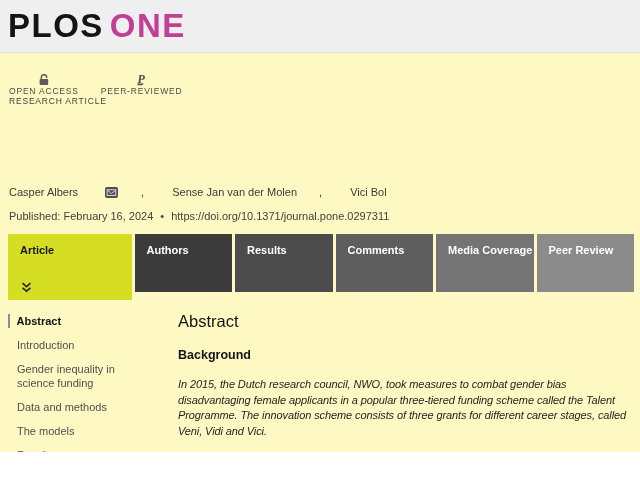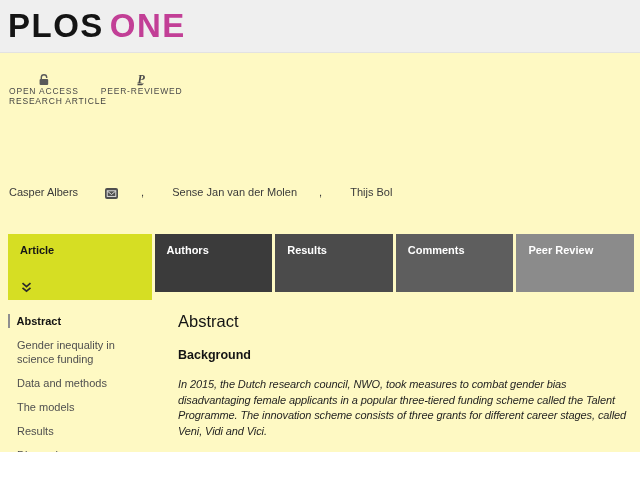--- a/index.html
+++ b/index.html
@@ -44,21 +44,21 @@
   }
 
   
   .title {
     position: absolute; left: 8px; top: 120px; width: 626px;
     font-size: 20.5px; font-weight: 700; line-height: 23.5px;
     letter-spacing: -0.2px; color: #262626;
   }
   .authors {
     position: absolute; left: 9px; top: 186px;
-    font-size: 11px; color: #3a3a3a; display: flex; align-items: center;
+    font-size: 11px; color: #3a3a3a; display: flex; align-items: flex-start;
     white-space: pre;
     gap: 22px;
   }
   .author { cursor: pointer; }
   .email-icon { display: inline-block; margin: 0 1px 0 5px; position: relative; top: 1px; cursor: pointer; }
   .publine {
     position: absolute; left: 9px; top: 210px;
     font-size: 11px; color: #414141; display: flex; align-items: center; gap: 7px;
   }
   .doi { color: #414141; text-decoration: none; cursor: pointer; }
@@ -137,49 +137,58 @@
     </div>
   </div>
 
   <div class="article-type">RESEARCH ARTICLE</div>
 
 
   <div class="authors"><span class="author">Casper Albers</span><span class="email-icon"><svg width="13" height="11" viewBox="0 0 13 11">
           <rect x="0" y="0" width="13" height="11" rx="2" fill="#4f4f4f"></rect>
           <rect x="2.2" y="2.8" width="8.6" height="5.6" fill="none" stroke="#e9e9e9" stroke-width="0.9"></rect>
           <polyline points="2.5,3.2 6.5,6.5 10.5,3.2" fill="none" stroke="#e9e9e9" stroke-width="0.9"></polyline>
-        </svg></span><span>,  </span><span class="author">Sense Jan van der Molen</span><span>,  </span><span class="author">Thijs Bol</span></div>
-
+        </svg></span><span>,  </span><span class="author">Sense Jan van der Molen</span><span>,  </span><span class="author">Vici Bol</span></div>
+
+  <div class="publine">
+    <span>Published: February 16, 2024</span>
+    <span>•</span>
+    <span class="doi">https://doi.org/10.1371/journal.pone.0297311</span>
+  </div>
 
   <div class="tabs">
     <div class="tab tab--active" style="background: rgb(214, 222, 35); padding-left: 26px;">
       <span class="tab__label">Article</span>
       <span class="tab__chevron">
         <svg width="11" height="11" viewBox="0 0 11 11">
           <polyline points="1.5,1.2 5.5,4.6 9.5,1.2" fill="none" stroke="#2a2a2a" stroke-width="1.7"></polyline>
           <polyline points="1.5,5.8 5.5,9.2 9.5,5.8" fill="none" stroke="#2a2a2a" stroke-width="1.7"></polyline>
         </svg>
       </span>
     </div>
     <div class="tab" style="background: rgb(59, 59, 59);">
       <span class="tab__label">Authors</span>
     </div>
     <div class="tab" style="background: rgb(75, 75, 75);">
       <span class="tab__label">Results</span>
     </div>
     <div class="tab" style="background: rgb(94, 94, 94);">
       <span class="tab__label">Comments</span>
     </div>
+    <div class="tab" style="background: rgb(116, 116, 116);">
+      <span class="tab__label">Media Coverage</span>
+    </div>
     <div class="tab" style="background: rgb(139, 139, 139);">
       <span class="tab__label">Peer Review</span>
     </div>
   </div>
 
   <nav class="sidebar">
     <div class="side-item side-item--active">Abstract</div>
+    <div class="side-item">Introduction</div>
     <div class="side-item">Gender inequality in science funding</div>
     <div class="side-item">Data and methods</div>
     <div class="side-item">The models</div>
     <div class="side-item">Results</div>
     <div class="side-item">Discussion</div>
   </nav>
 
   <main class="content">
     <h1>Abstract</h1>
     <h2>Background</h2>

